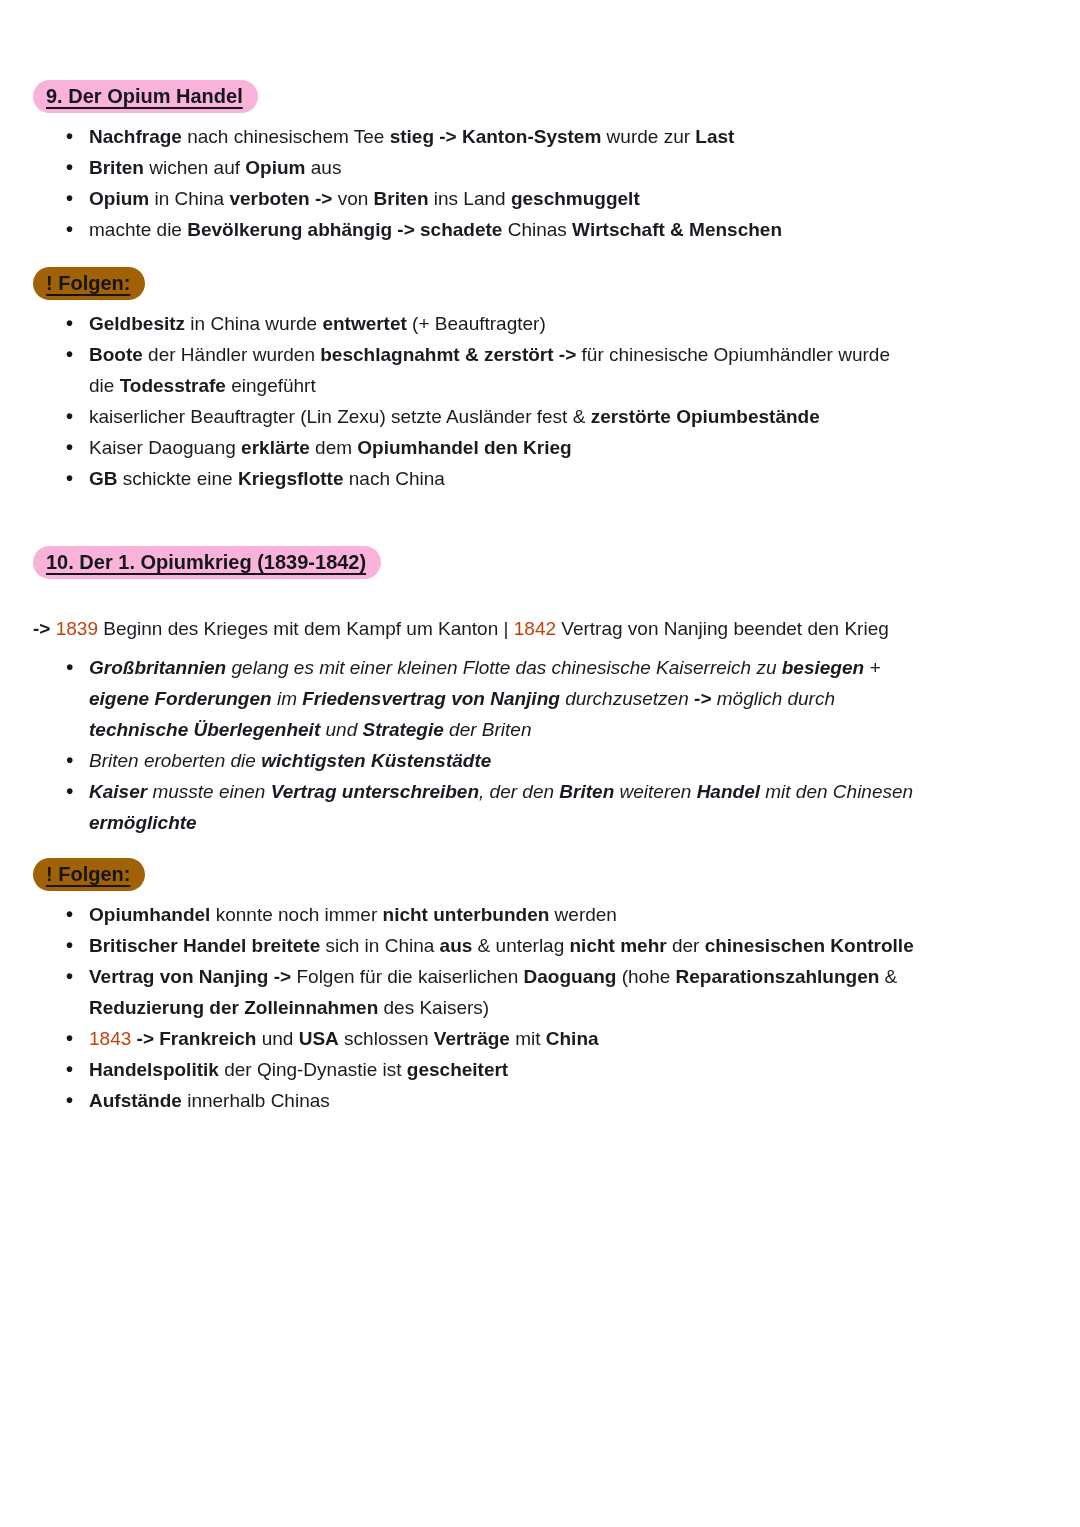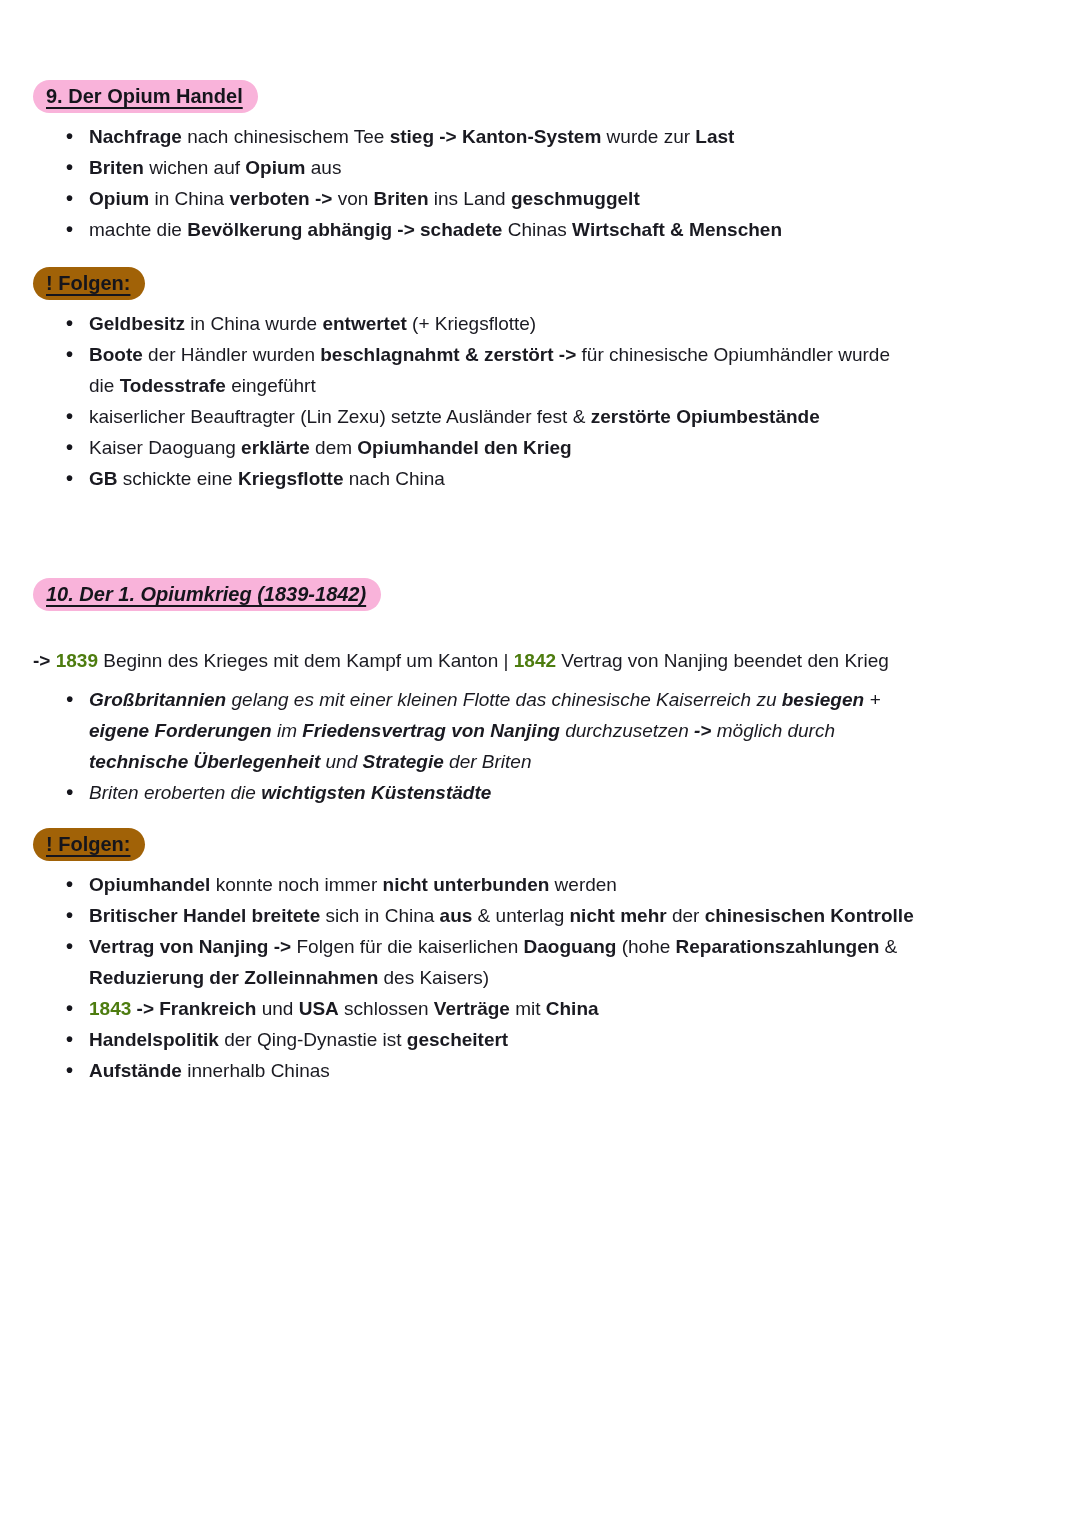--- a/index.html
+++ b/index.html
@@ -6,27 +6,27 @@
   body{font-family:"Liberation Sans",sans-serif;color:#1a1a21;}
   .page{width:984px;min-height:1527px;box-sizing:border-box;padding:80px 58px 40px 33px;overflow:hidden;background:#fff;}
   .pill-row{line-height:0;}
   .pill{display:inline-block;border-radius:17px;padding:4px 15px 5px 13px;font-weight:700;font-size:20px;line-height:24px;color:#15151c;text-decoration:underline;text-decoration-thickness:2px;text-underline-offset:4px;}
   .pill.light{background:#f9b3da;}
   .pill.bright{background:#a16207;}
   ul.notes{list-style:none;margin:8px;padding:0 0 0 22px;}
   ul.notes li{position:relative;padding-left:26px;font-size:19px;line-height:31px;max-width:962px;}
   ul.notes li::before{content:"\2022";position:absolute;left:3px;top:0;font-size:20px;font-weight:700;color:#15151c;}
   .b{font-weight:700;}
-  .yr{color:#4d7c0f;font-weight:700;text-align:center;}
+  .yr{color:#c2410c;font-weight:400;text-align:center;}
   .intro{font-size:19px;line-height:31px;max-width:1000px;}
   
   .mt-list-a{margin-top:34px;}
   .mt-folgen1{margin-top:22px;}
   .mt-list-b{margin-top:34px;}
-  .mt-sec10{margin-top:84px;font-style:italic;}
+  .mt-sec10{margin-top:52px;}
   .mt-intro{margin-top:34px;}
   .mt-list-c{margin-top:31px;font-style:italic;}
   .mt-folgen2{margin-top:20px;}
   .mt-list-d{margin-top:30px;}
 </style>
 </head>
 <body>
 
 <div class="page">
 
@@ -39,36 +39,37 @@
     <li><span class="b">Briten</span><span> wichen auf </span><span class="b">Opium</span><span> aus</span></li>
     <li><span class="b">Opium</span><span> in China </span><span class="b">verboten -&gt;</span><span> von </span><span class="b">Briten</span><span> ins Land </span><span class="b">geschmuggelt</span></li>
     <li><span>machte die </span><span class="b">Bevölkerung abhängig -&gt; schadete</span><span> Chinas </span><span class="b">Wirtschaft &amp; Menschen</span></li>
   </ul>
 
   <div class="pill-row mt-folgen1">
     <span class="pill bright">! Folgen:</span>
   </div>
 
   <ul class="notes mt-list-b">
-    <li><span class="b">Geldbesitz</span><span> in China wurde </span><span class="b">entwertet</span><span> (+ Kriegsflotte)</span></li>
+    <li><span class="b">Geldbesitz</span><span> in China wurde </span><span class="b">entwertet</span><span> (+ Beauftragter)</span></li>
     <li><span class="b">Boote</span><span> der Händler wurden </span><span class="b">beschlagnahmt &amp; zerstört -&gt;</span><span> für chinesische Opiumhändler wurde die </span><span class="b">Todesstrafe</span><span> eingeführt</span></li>
     <li><span>kaiserlicher Beauftragter (Lin Zexu) setzte Ausländer fest &amp; </span><span class="b">zerstörte Opiumbestände</span></li>
     <li><span>Kaiser Daoguang </span><span class="b">erklärte</span><span> dem </span><span class="b">Opiumhandel den Krieg</span></li>
     <li><span class="b">GB</span><span> schickte eine </span><span class="b">Kriegsflotte</span><span> nach China</span></li>
   </ul>
 
   <div class="pill-row mt-sec10">
     <span class="pill light">10. Der 1. Opiumkrieg (1839-1842)</span>
   </div>
 
   <div class="intro mt-intro"><span class="b">-&gt; </span><span class="b yr">1839</span><span> Beginn des Krieges mit dem Kampf um Kanton | </span><span class="b yr">1842</span><span> Vertrag von Nanjing beendet den Krieg</span></div>
 
   <ul class="notes mt-list-c">
     <li><span class="b">Großbritannien</span><span> gelang es mit einer kleinen Flotte das chinesische Kaiserreich zu </span><span class="b">besiegen</span><span> + </span><span class="b">eigene Forderungen</span><span> im </span><span class="b">Friedensvertrag von Nanjing</span><span> durchzusetzen </span><span class="b">-&gt;</span><span> möglich durch </span><span class="b">technische Überlegenheit</span><span> und </span><span class="b">Strategie</span><span> der Briten</span></li>
     <li><span>Briten eroberten die </span><span class="b">wichtigsten Küstenstädte</span></li>
+    <li><span class="b">Kaiser</span><span> musste einen </span><span class="b">Vertrag unterschreiben</span><span>, der den </span><span class="b">Briten</span><span> weiteren </span><span class="b">Handel</span><span> mit den Chinesen </span><span class="b">ermöglichte</span></li>
   </ul>
 
   <div class="pill-row mt-folgen2">
     <span class="pill bright">! Folgen:</span>
   </div>
 
   <ul class="notes mt-list-d">
     <li><span class="b">Opiumhandel</span><span> konnte noch immer </span><span class="b">nicht unterbunden</span><span> werden</span></li>
     <li><span class="b">Britischer Handel breitete</span><span> sich in China </span><span class="b">aus</span><span> &amp; unterlag </span><span class="b">nicht mehr</span><span> der </span><span class="b">chinesischen Kontrolle</span></li>
     <li><span class="b">Vertrag von Nanjing -&gt;</span><span> Folgen für die kaiserlichen </span><span class="b">Daoguang</span><span> (hohe </span><span class="b">Reparationszahlungen</span><span> &amp; </span><span class="b">Reduzierung der Zolleinnahmen</span><span> des Kaisers)</span></li>

